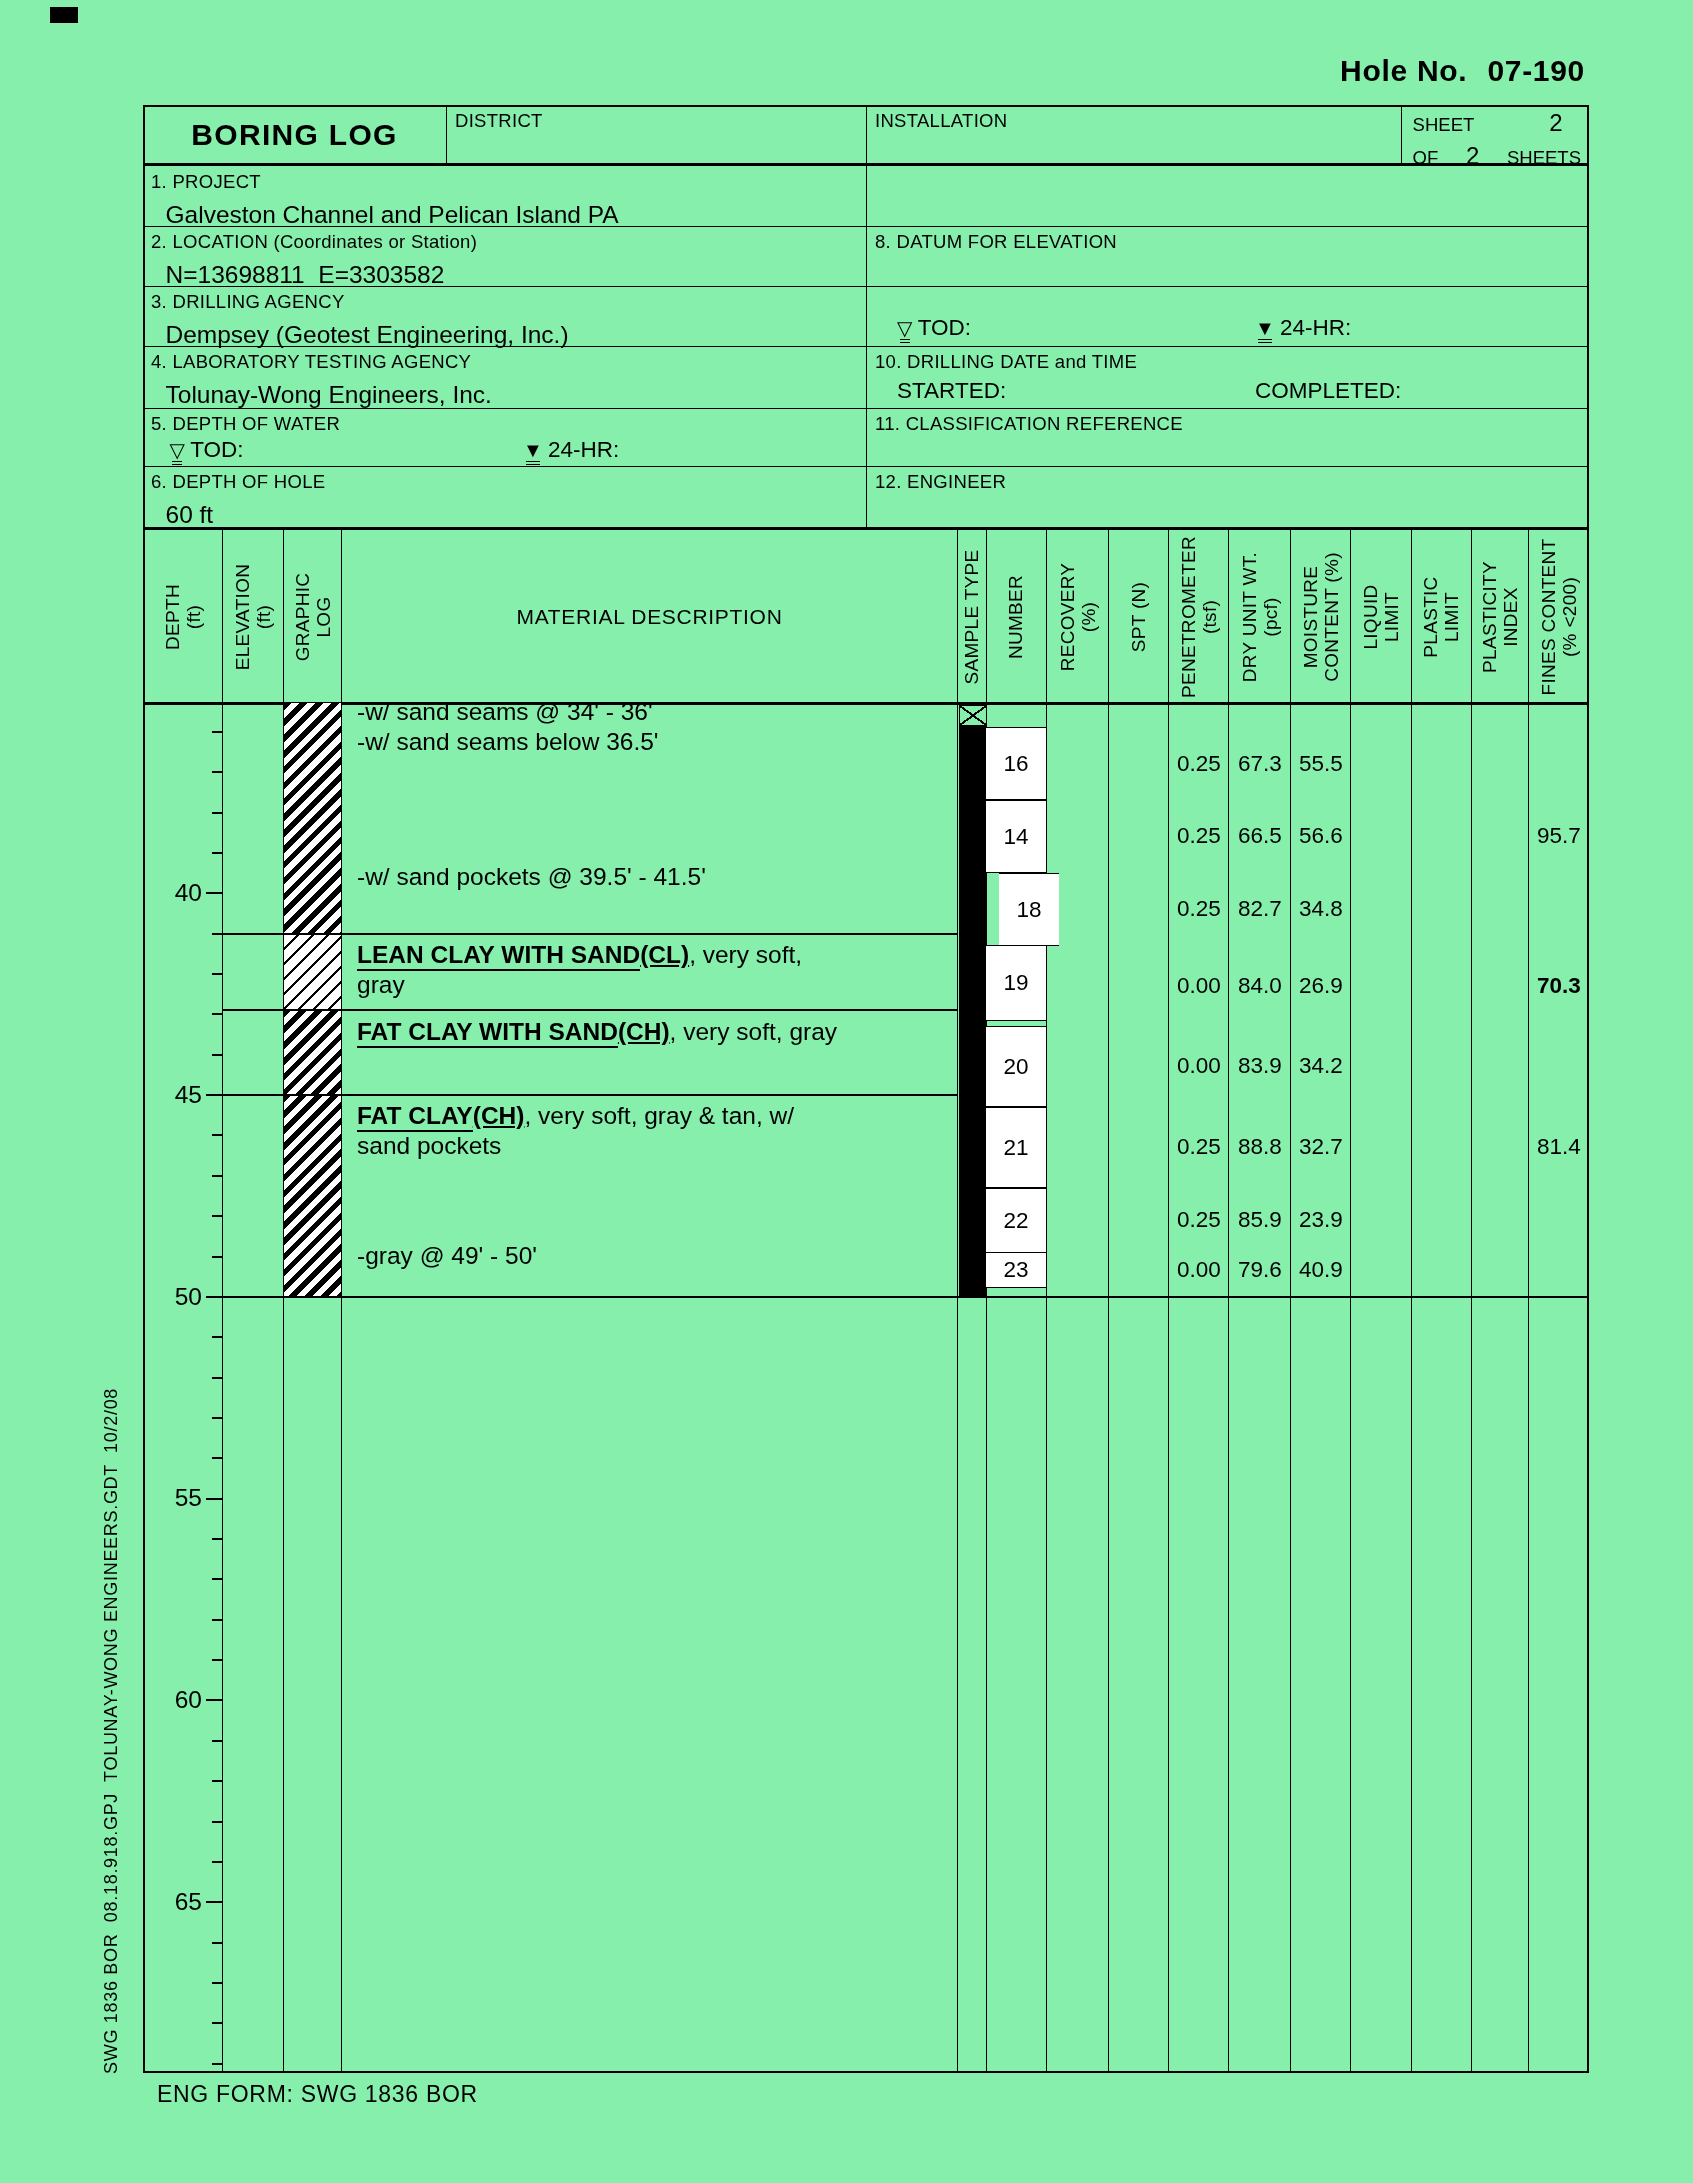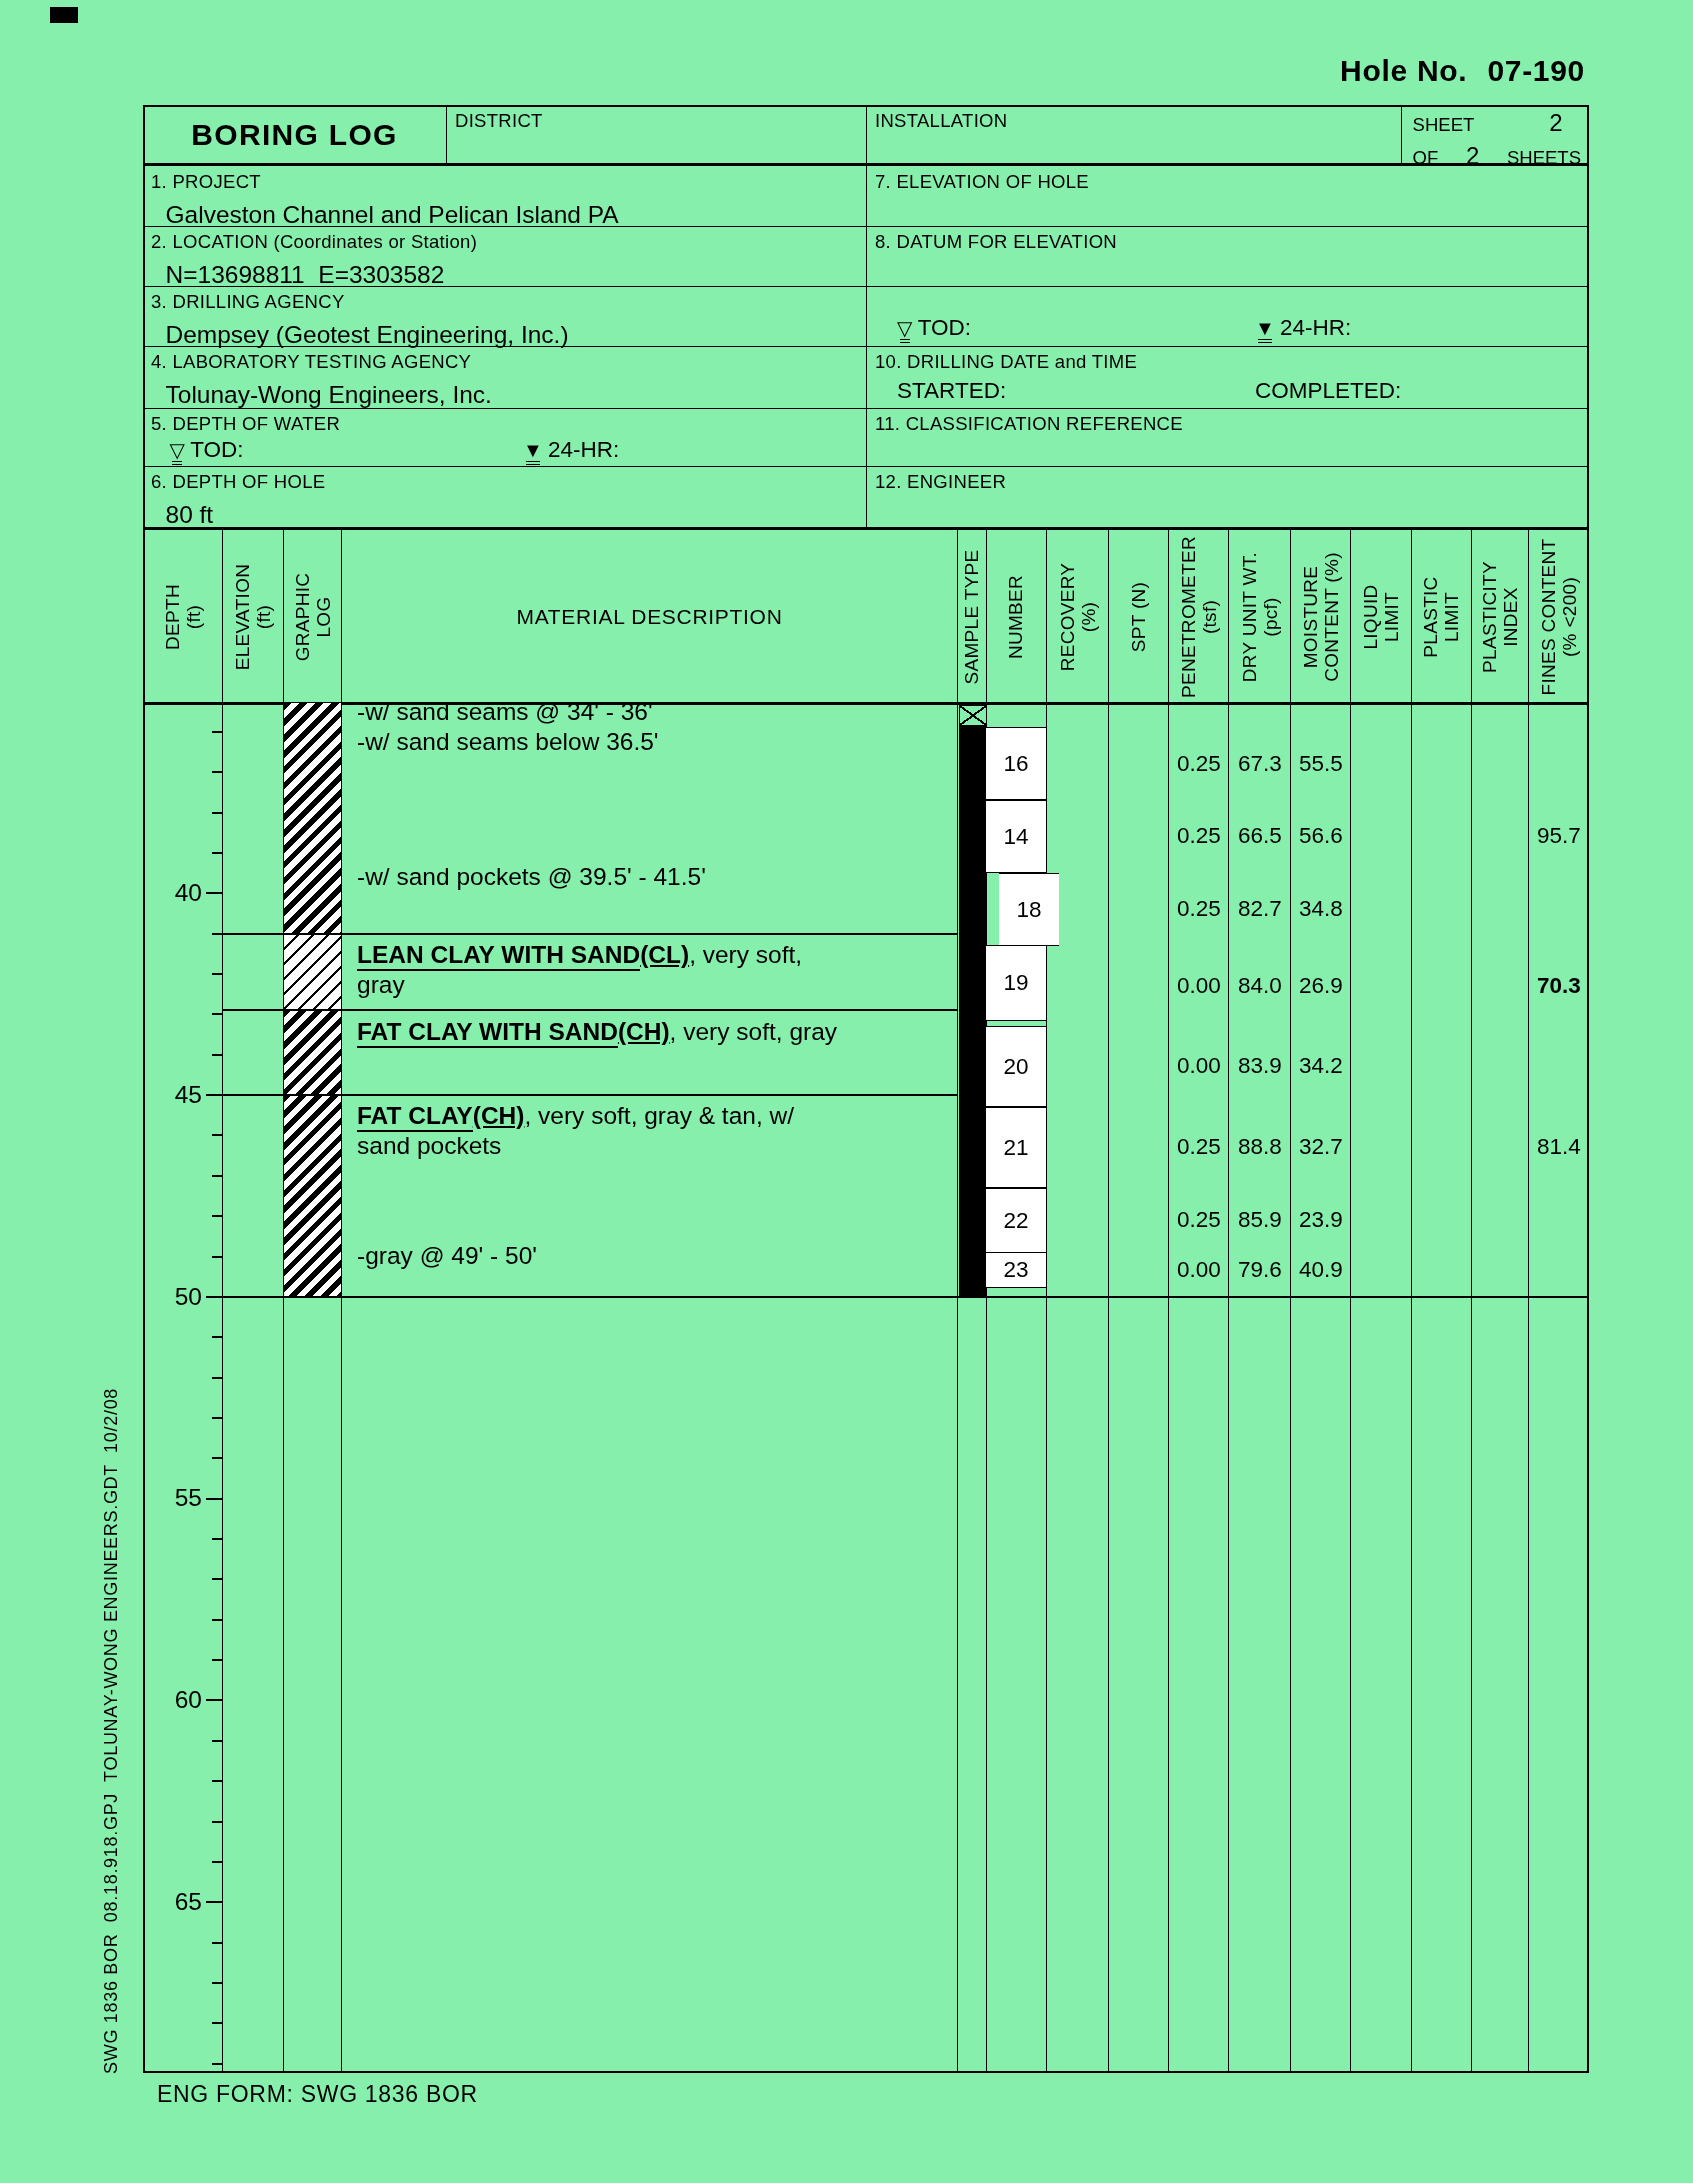--- a/index.html
+++ b/index.html
@@ -91,23 +91,20 @@
       <span>OF</span>
       <span class="sheet-num">2</span>
       <span>SHEETS</span>
     </div>
   </div>
 
   <div class="cell" style="left:143px;top:166px;width:723px;height:60px;">
     <div class="flabel">1. PROJECT</div>
     <div class="fvalue">Galveston Channel and Pelican Island PA</div>
   </div>
-  <div class="cell" style="left:867px;top:166px;width:722px;height:60px;">
-    <div class="flabel">7. ELEVATION OF HOLE</div>
-  </div>
 
   <div class="cell" style="left:143px;top:226px;width:723px;height:60px;">
     <div class="flabel">2. LOCATION (Coordinates or Station)</div>
     <div class="fvalue">N=13698811  E=3303582</div>
   </div>
   <div class="cell" style="left:867px;top:226px;width:722px;height:60px;">
     <div class="flabel">8. DATUM FOR ELEVATION</div>
   </div>
 
   <div class="cell" style="left:143px;top:286px;width:723px;height:60px;">
@@ -133,21 +130,21 @@
     <div class="flabel">5. DEPTH OF WATER</div>
     <span class="fv" style="left:26.5px;top:29px;"><span class="wl">▽</span><span>TOD:</span></span>
     <span class="fv" style="left:380px;top:29px;"><span class="wl">▼</span><span>24-HR:</span></span>
   </div>
   <div class="cell" style="left:867px;top:408px;width:722px;height:59px;">
     <div class="flabel">11. CLASSIFICATION REFERENCE</div>
   </div>
 
   <div class="cell" style="left:143px;top:466px;width:723px;height:61px;">
     <div class="flabel">6. DEPTH OF HOLE</div>
-    <div class="fvalue">80 ft</div>
+    <div class="fvalue">60 ft</div>
   </div>
   <div class="cell" style="left:867px;top:466px;width:722px;height:61px;">
     <div class="flabel">12. ENGINEER</div>
   </div>
 
   <div class="sidebar">SWG 1836 BOR  08.18.918.GPJ  TOLUNAY-WONG ENGINEERS.GDT  10/2/08</div>
   <div class="footer">ENG FORM: SWG 1836 BOR</div>
 
 <div class="line" style="left: 222px; top: 529px; width: 1.3px; height: 1544px;"></div>
     <div class="line" style="left: 283px; top: 529px; width: 1.3px; height: 1544px;"></div>

